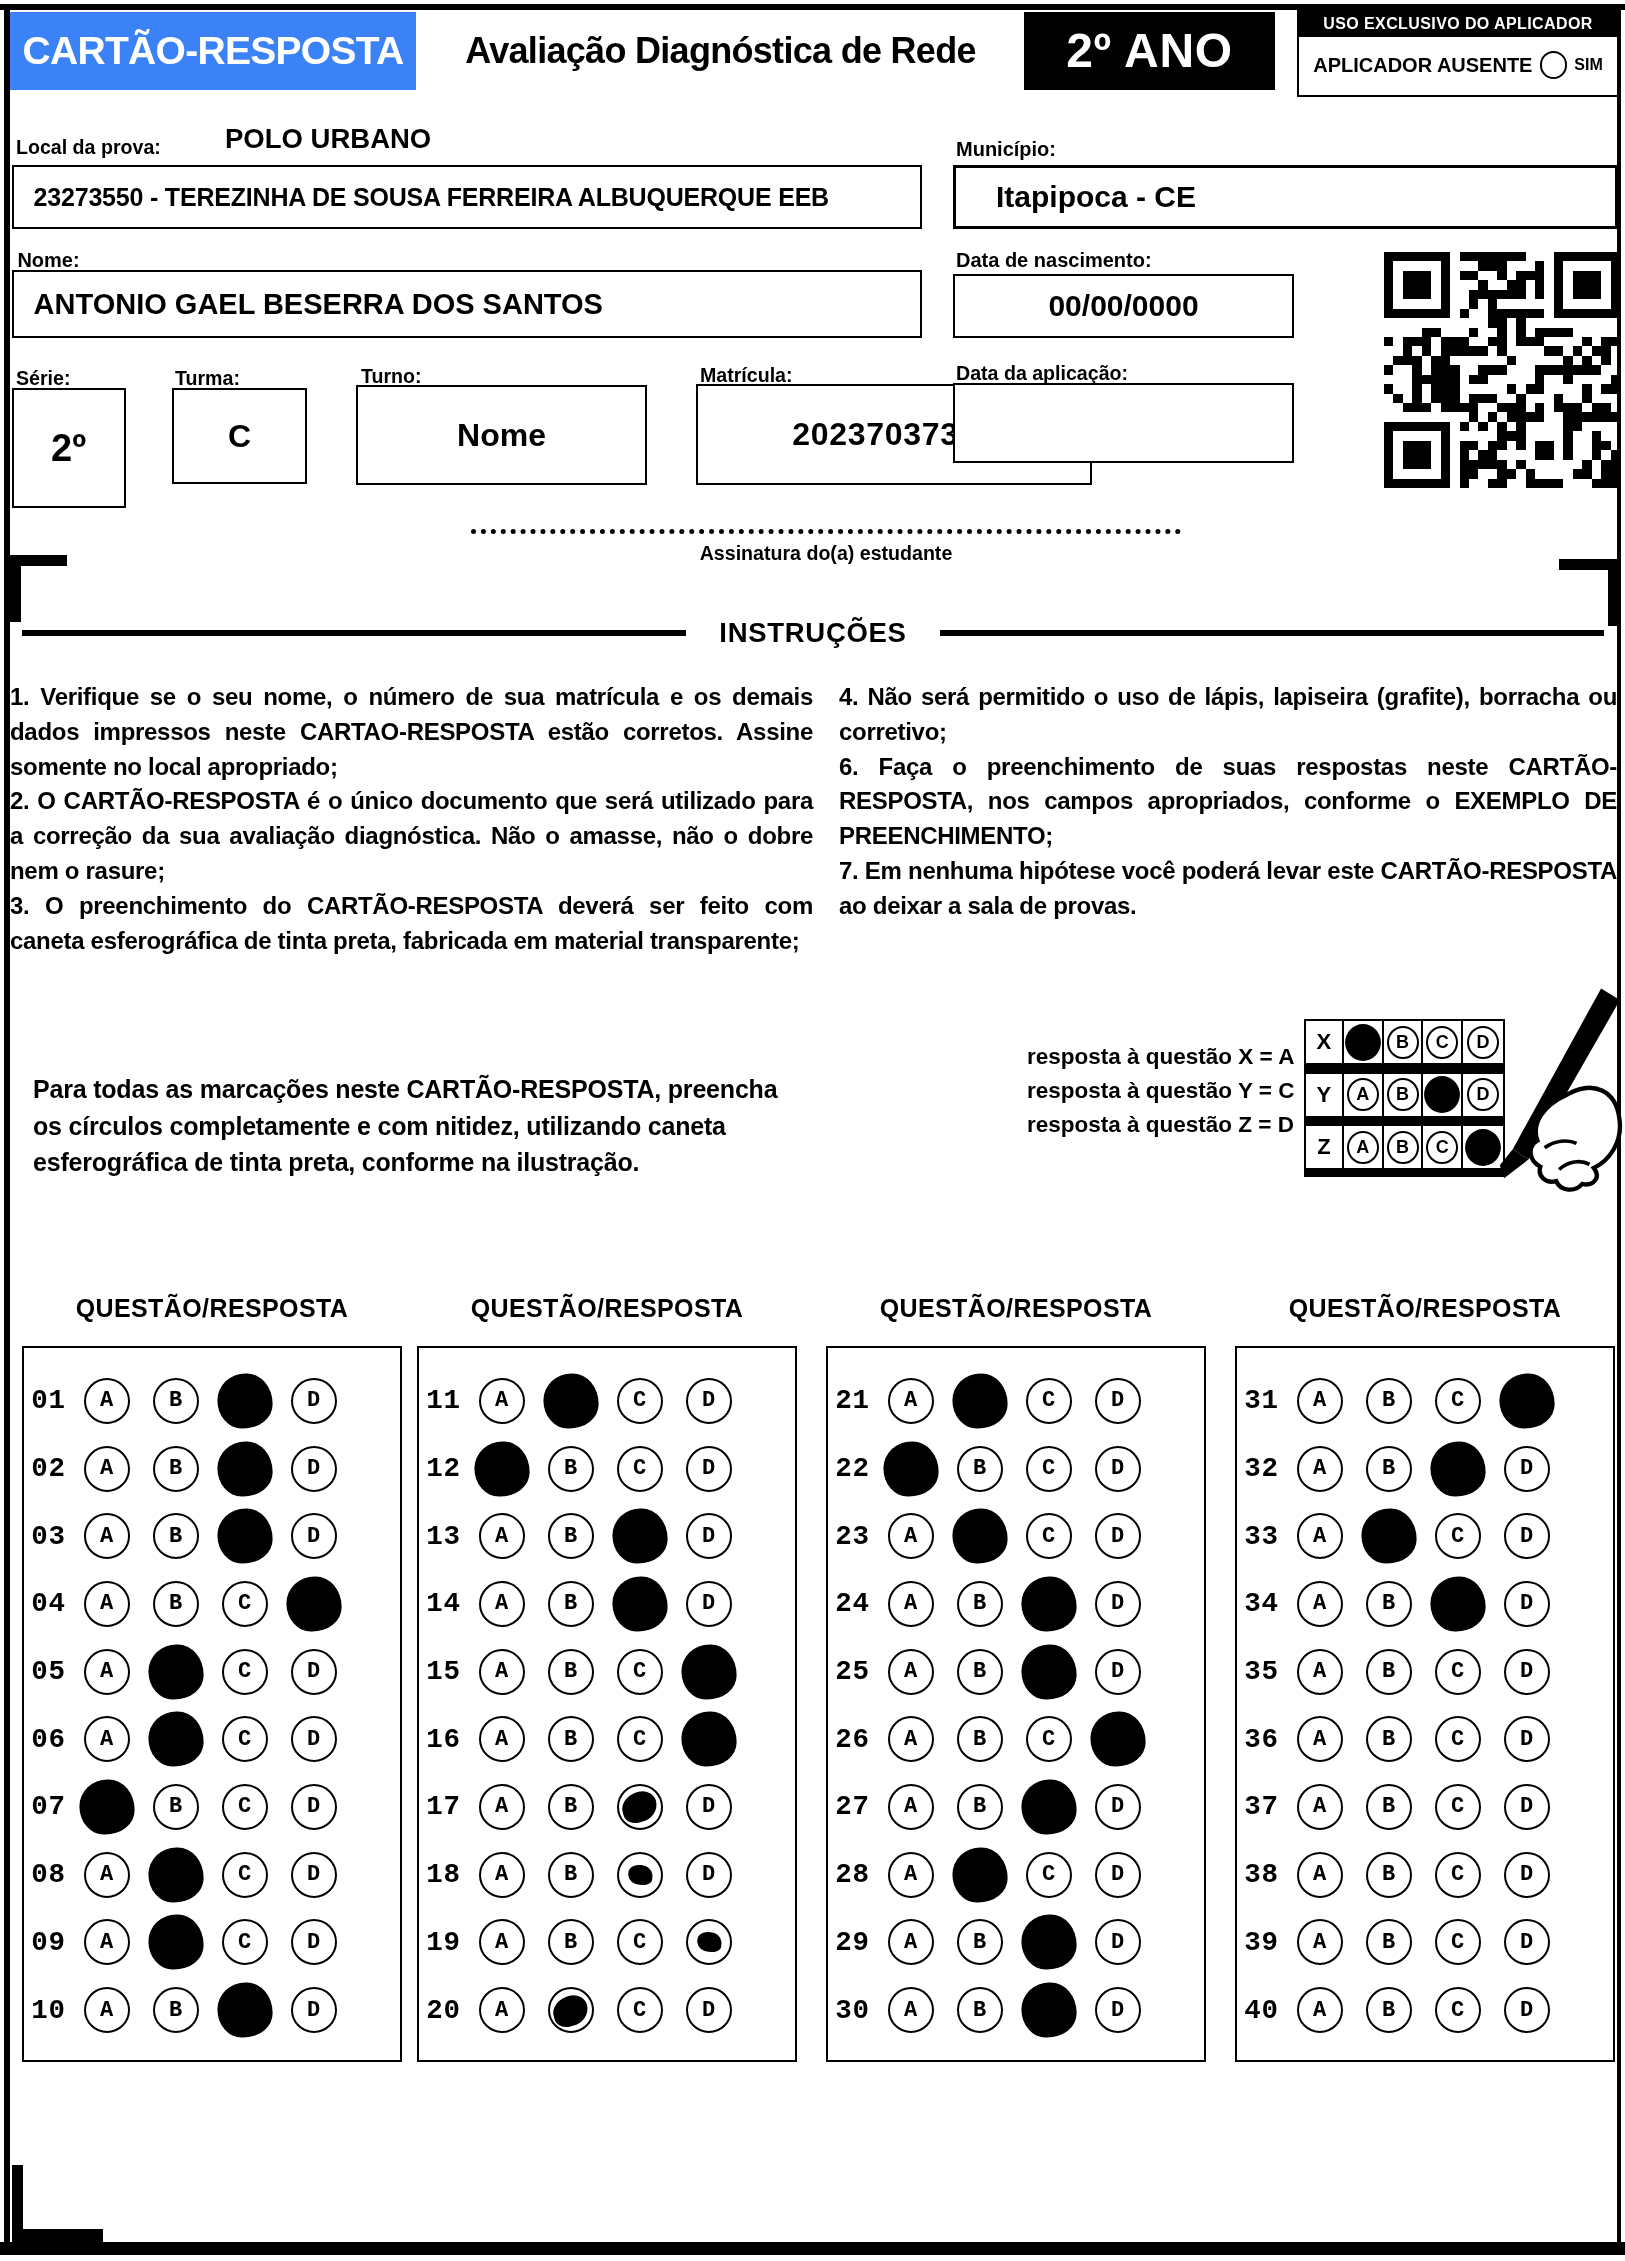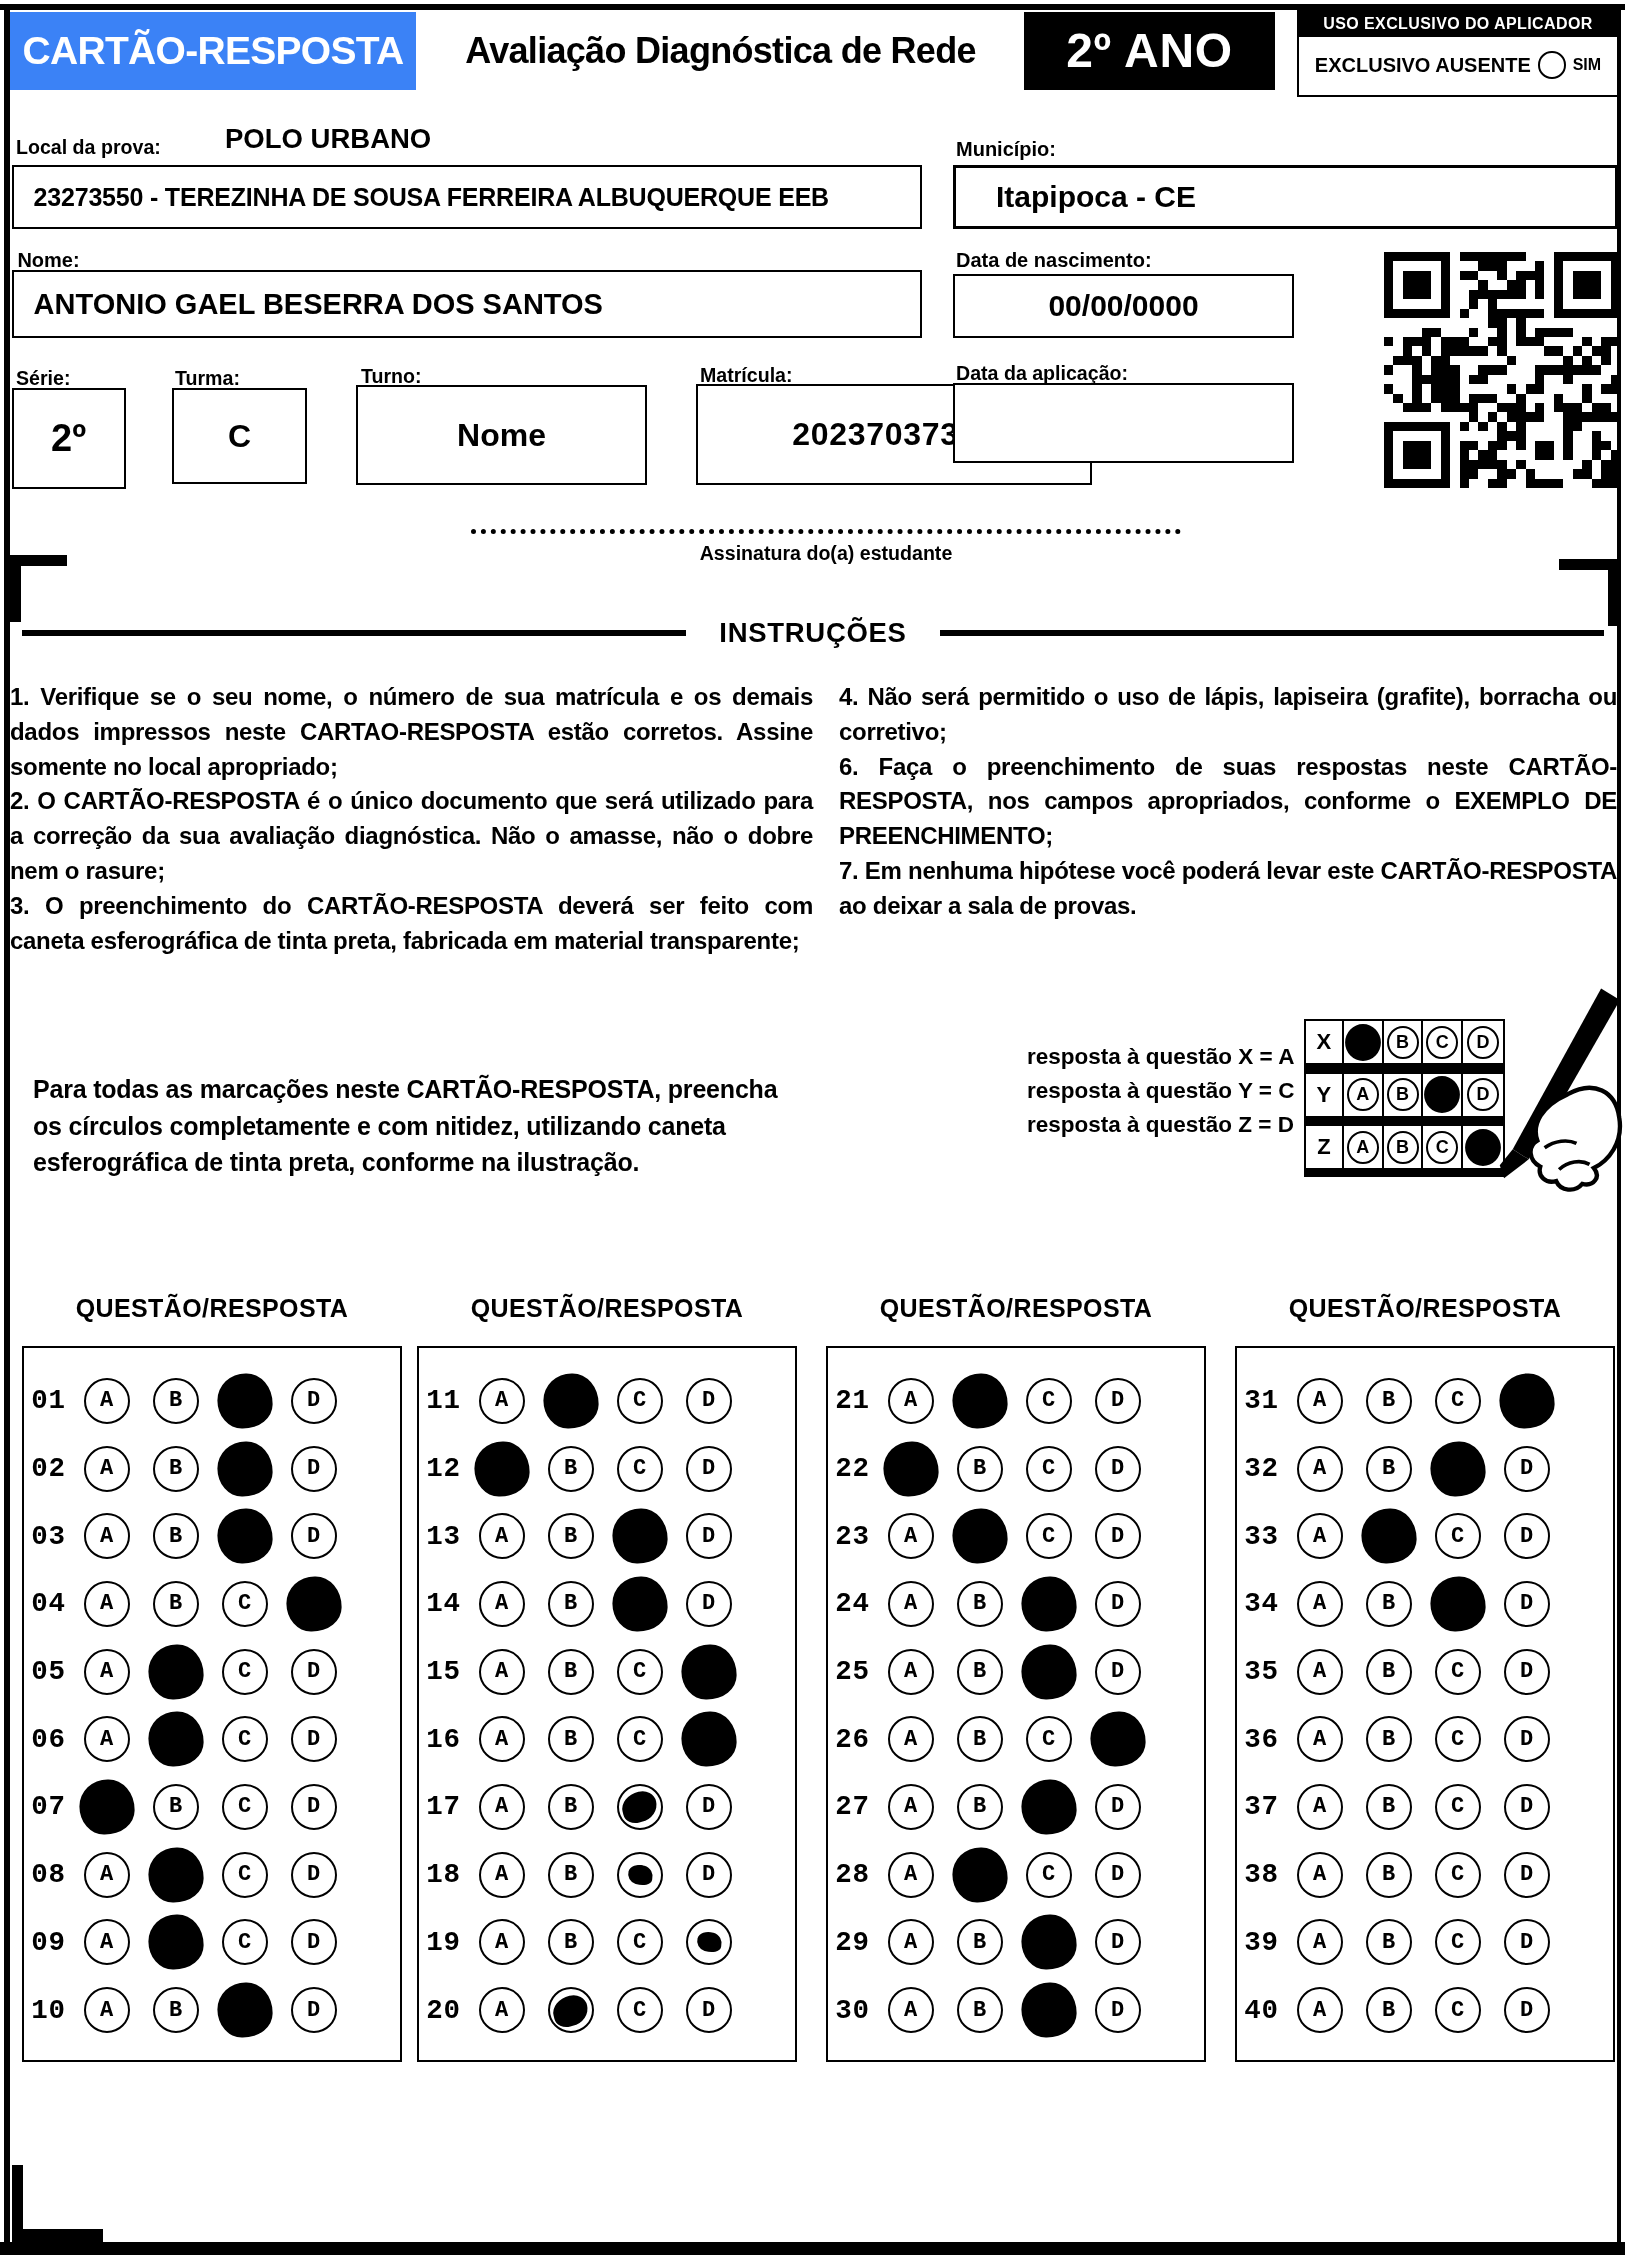--- a/index.html
+++ b/index.html
@@ -91,21 +91,21 @@
   <div class="bar" style="left:1608px;top:559px;width:11px;height:67px;"></div>
   <div class="bar" style="left:11.6px;top:2165px;width:11.6px;height:77px;"></div>
   <div class="bar" style="left:11.6px;top:2229px;width:91px;height:13px;"></div>
 
   <div class="abs title-box">CARTÃO-RESPOSTA</div>
   <div class="abs subtitle">Avaliação Diagnóstica de Rede</div>
   <div class="abs grade-box">2º ANO</div>
   <div class="abs aplicador">
     <div class="aplicador-header">USO EXCLUSIVO DO APLICADOR</div>
     <div class="aplicador-body">
-      <span>EXCLUSIVO AUSENTE</span>
+      <span>APLICADOR AUSENTE</span>
       <span class="radio"></span>
       <span class="sim">SIM</span>
     </div>
   </div>
 
   <div class="abs flabel" style="left:16px;top:136px;">Local da prova:</div>
   <div class="abs fval" style="left:225px;top:123px;font-size:27.5px;">POLO URBANO</div>
 
   <div class="abs fbox" style="left:11.6px;top:165px;width:910px;height:64px;padding-left:20px;">
     <span class="fval" style="font-size:25px;letter-spacing:-0.2px;">23273550 - TEREZINHA DE SOUSA FERREIRA ALBUQUERQUE EEB</span>
@@ -350,21 +350,21 @@
         <rect x="2" y="2" width="3" height="3" fill="#000"></rect>
         <rect x="18" y="0" width="7" height="7" fill="#000"></rect>
         <rect x="19" y="1" width="5" height="5" fill="#fff"></rect>
         <rect x="20" y="2" width="3" height="3" fill="#000"></rect>
         <rect x="0" y="18" width="7" height="7" fill="#000"></rect>
         <rect x="1" y="19" width="5" height="5" fill="#fff"></rect>
         <rect x="2" y="20" width="3" height="3" fill="#000"></rect>
       </svg></div>
 
   <div class="abs flabel" style="left:16px;top:367px;">Série:</div>
-  <div class="abs fbox center" style="left:11.6px;top:388px;width:114px;height:101px;">
+  <div class="abs fbox center" style="left:11.6px;top:388px;width:114px;height:120px;">
     <span class="fval" style="font-size:38px;">2º</span>
   </div>
 
   <div class="abs flabel" style="left:175px;top:367px;">Turma:</div>
   <div class="abs fbox center" style="left:172px;top:388px;width:135px;height:96px;">
     <span class="fval" style="font-size:32px;">C</span>
   </div>
 
   <div class="abs flabel" style="left:361px;top:365px;">Turno:</div>
   <div class="abs fbox center" style="left:356px;top:385px;width:291px;height:100px;">

